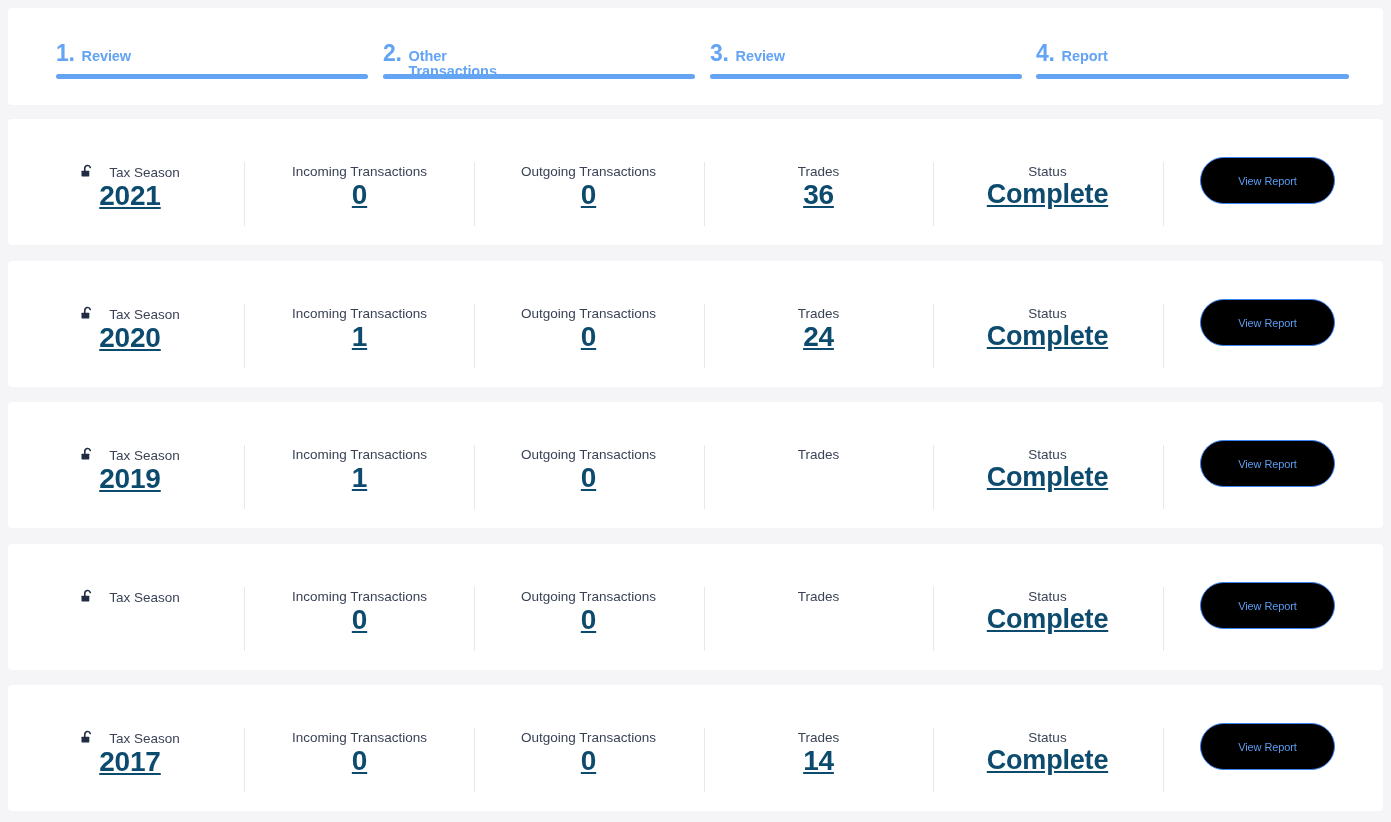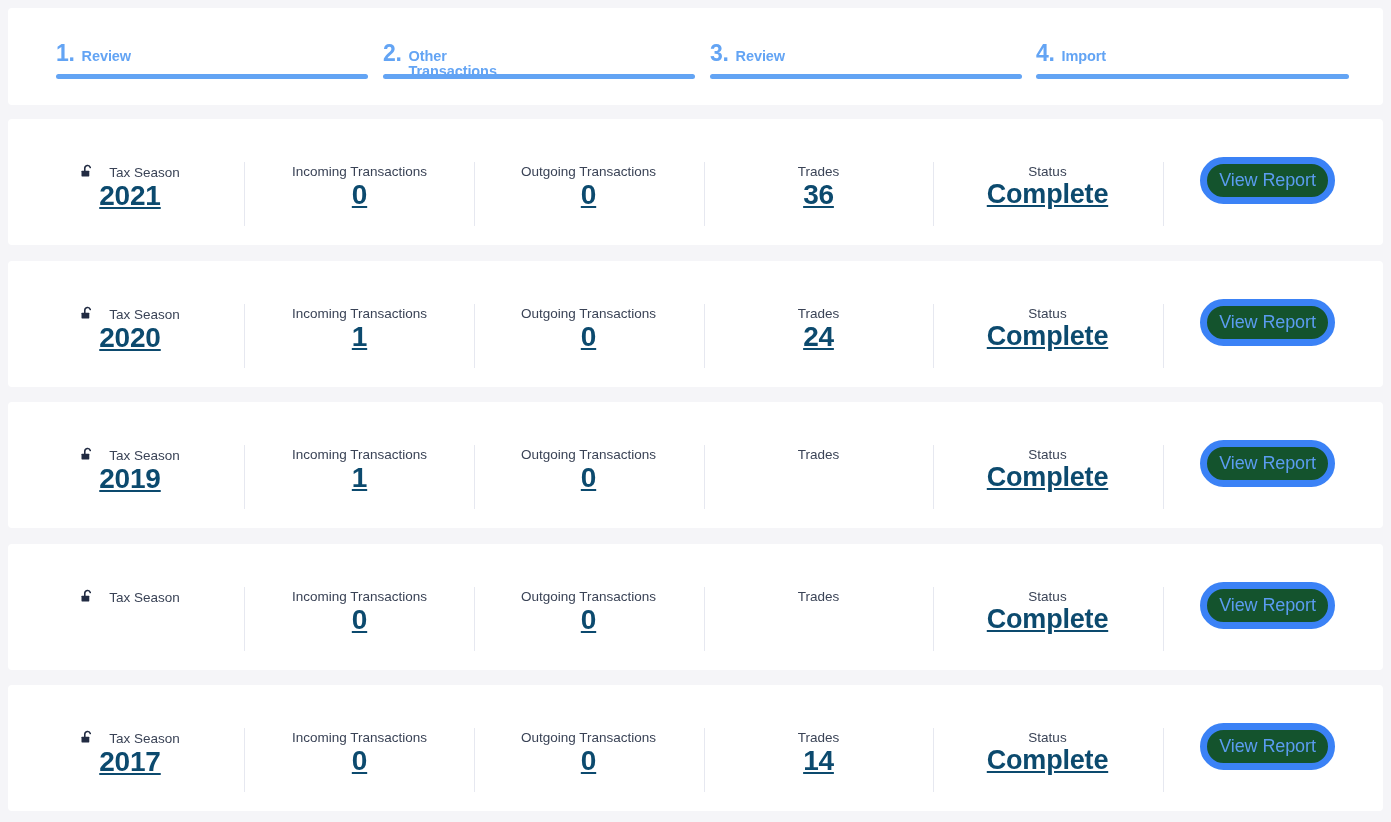--- a/index.html
+++ b/index.html
@@ -132,26 +132,26 @@
     position: relative;
     top: -1px;
   }
 
   .view-btn {
     position: absolute;
     top: 38px;
     left: 1192px;
     width: 135px;
     height: 47px;
-    border: 7px solid #3b82f6;
+    border: 1px solid #3b82f6;
     border-radius: 24px;
-    background: #14532d;
+    background: #000000;
     color: #5b9cf0;
     font-family: "Liberation Sans", sans-serif;
-    font-size: 18px;
+    font-size: 11px;
     font-weight: 400;
     letter-spacing: -0.1px;
     cursor: pointer;
     display: flex;
     align-items: center;
     justify-content: center;
   }
 </style>
 </head>
 <body>
@@ -180,21 +180,21 @@
       <div class="step-head" style="position:absolute; left:702px; top:34px;">
         <span class="step-num">3.</span>
         <span class="step-label">Review</span>
       </div>
       <div class="step-bar" style="left:702px; width:312px;"></div>
     </div>
 
     <div class="step">
       <div class="step-head" style="position:absolute; left:1028px; top:34px;">
         <span class="step-num">4.</span>
-        <span class="step-label">Import</span>
+        <span class="step-label">Report</span>
       </div>
       <div class="step-bar" style="left:1028px; width:313px;"></div>
     </div>
 
   </div>
 
   <div id="rows-host">
   <div class="row-card" style="top: 119px;">
 
     <div class="cell" style="left:44px; width:156px;">

